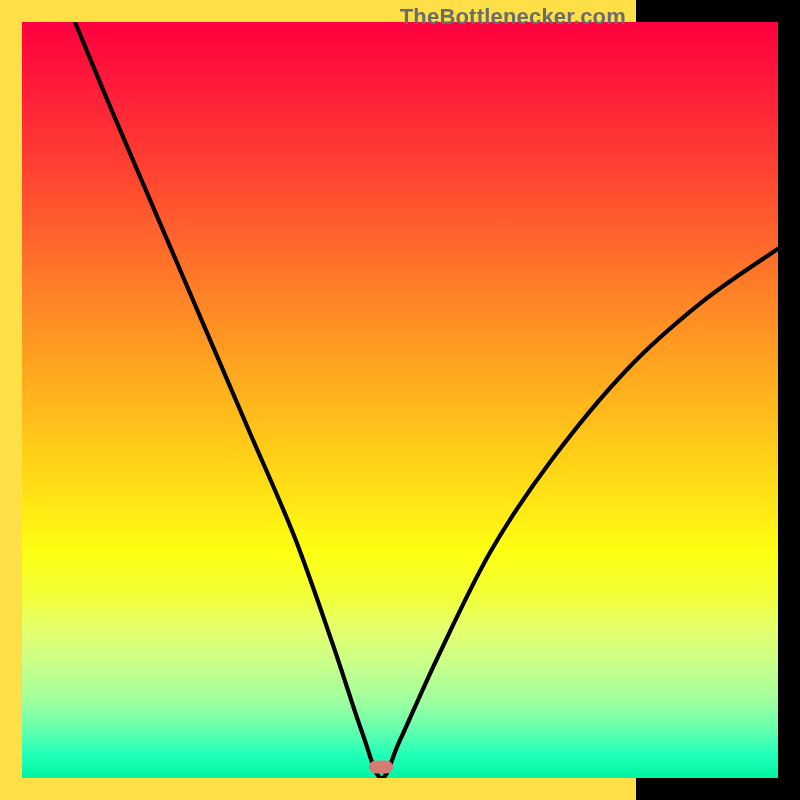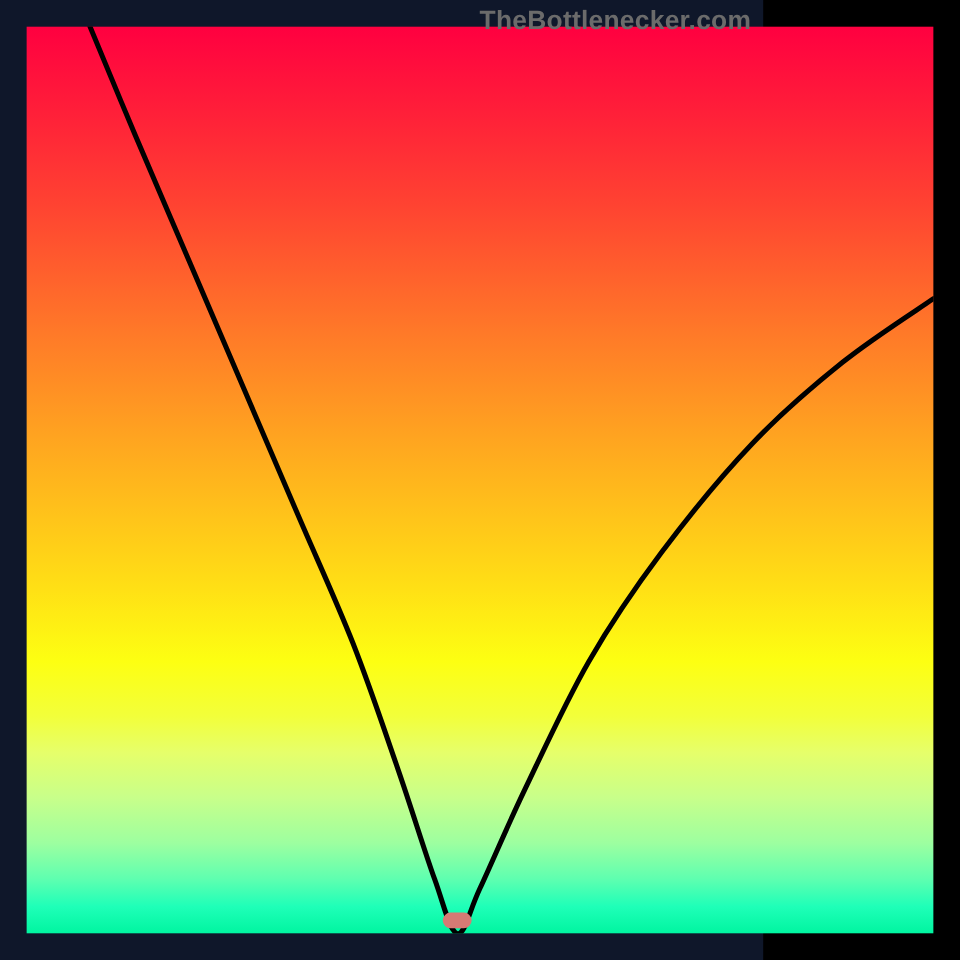--- a/index.html
+++ b/index.html
@@ -8,21 +8,21 @@
     width: 800px;
     height: 800px;
     background: #000;
     overflow: hidden;
     font-family: Arial, Helvetica, sans-serif;
   }
   .stage {
     position: relative;
     width: 636px;
     height: 800px;
-    background: #0f172a;
+    background: #fde047;
   }
   .plot-wrap {
     position: absolute;
     left: 22px;
     top: 22px;
     width: 756px;
     height: 756px;
     overflow: hidden;
   }
   .gradient {

